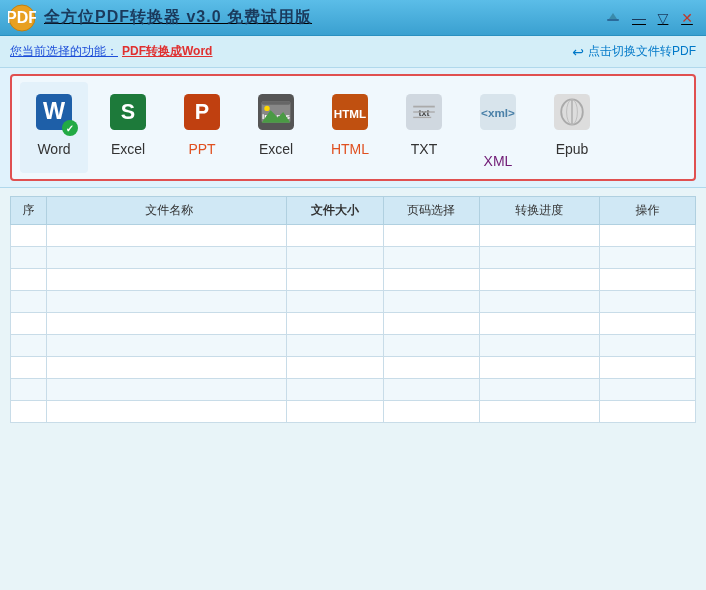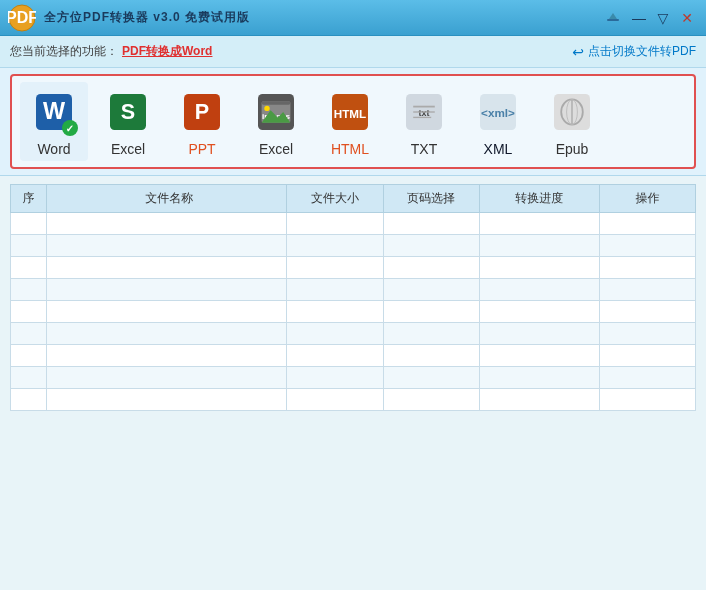--- a/index.html
+++ b/index.html
@@ -14,33 +14,34 @@
 
     
     .title-bar {
       height: 36px;
       background: linear-gradient(180deg, #5bbde8 0%, #3aa0d0 100%);
       display: flex;
       align-items: center;
       justify-content: space-between;
       padding: 0 8px;
       border-bottom: 1px solid #2a90c0;
+      text-decoration: underline;
     }
     .title-bar-left {
       display: flex;
       align-items: center;
       gap: 8px;
     }
     .app-logo {
       width: 28px;
       height: 28px;
     }
     .title-bar-title {
       color: #1a3a5c;
-      font-size: 12px;
+      font-size: 16px;
       font-weight: bold;
       letter-spacing: 1px;
     }
     .title-bar-controls {
       display: flex;
       align-items: center;
       gap: 2px;
     }
     .title-btn {
       width: 22px;
@@ -65,21 +66,21 @@
       padding: 0 10px;
       border-bottom: 1px solid #b0d8ec;
     }
     .toolbar-left {
       display: flex;
       align-items: center;
       gap: 4px;
       font-size: 12px;
       color: #333;
     }
-    .toolbar-left span.label { color: #404040; }
+    .toolbar-left span.label { color: #1d4ed8; text-decoration: underline; }
     .toolbar-left span.highlight {
       color: #e03030;
       font-weight: bold;
       text-decoration: underline;
     }
     .toolbar-right {
       display: flex;
       align-items: center;
       gap: 4px;
       color: #0078c8;
@@ -289,21 +290,21 @@
         </div>
         <span class="icon-label">TXT</span>
       </div>
       <div class="format-icon-item">
         <div class="icon-img">
           <svg viewBox="0 0 40 40" width="36" height="36">
             <rect width="40" height="40" rx="5" fill="#d8e4ec"></rect>
             <text x="20" y="26" text-anchor="middle" fill="#4a80a8" font-size="13" font-weight="bold" font-family="Arial">&lt;xml&gt;</text>
           </svg>
         </div>
-        <span class="icon-label" style="color: #0f172a;">XML</span>
+        <span class="icon-label" style="color: #701a75; margin-top: 12px;">XML</span>
       </div>
       <div class="format-icon-item">
         <div class="icon-img">
           <svg viewBox="0 0 40 40" width="36" height="36">
             <rect width="40" height="40" rx="5" fill="#ddd"></rect>
             <ellipse cx="20" cy="20" rx="12" ry="14" fill="none" stroke="#aaa" stroke-width="2"></ellipse>
             <line x1="20" y1="6" x2="20" y2="34" stroke="#aaa" stroke-width="1.5"></line>
             <ellipse cx="20" cy="20" rx="6" ry="14" fill="none" stroke="#bbb" stroke-width="1"></ellipse>
           </svg>
         </div>
@@ -311,21 +312,21 @@
       </div>
     </div>
 </div>
 
 <div class="main-content">
   <table class="file-table">
     <thead>
       <tr id="table-header-row">
           <th style="width: 30px;">序</th>
           <th style="width: 200px; padding-left: 13px;">文件名称</th>
-          <th style="width: 80px;">文件大小</th>
+          <th style="width: 80px; font-weight: bold;">文件大小</th>
           <th style="width: 80px;">页码选择</th>
           <th style="width: 100px;">转换进度</th>
           <th style="width: 80px;">操作</th>
         </tr>
     </thead>
     <tbody id="table-body">
 
       <tr>
           <td class="table-row-num"></td>
           <td></td>

